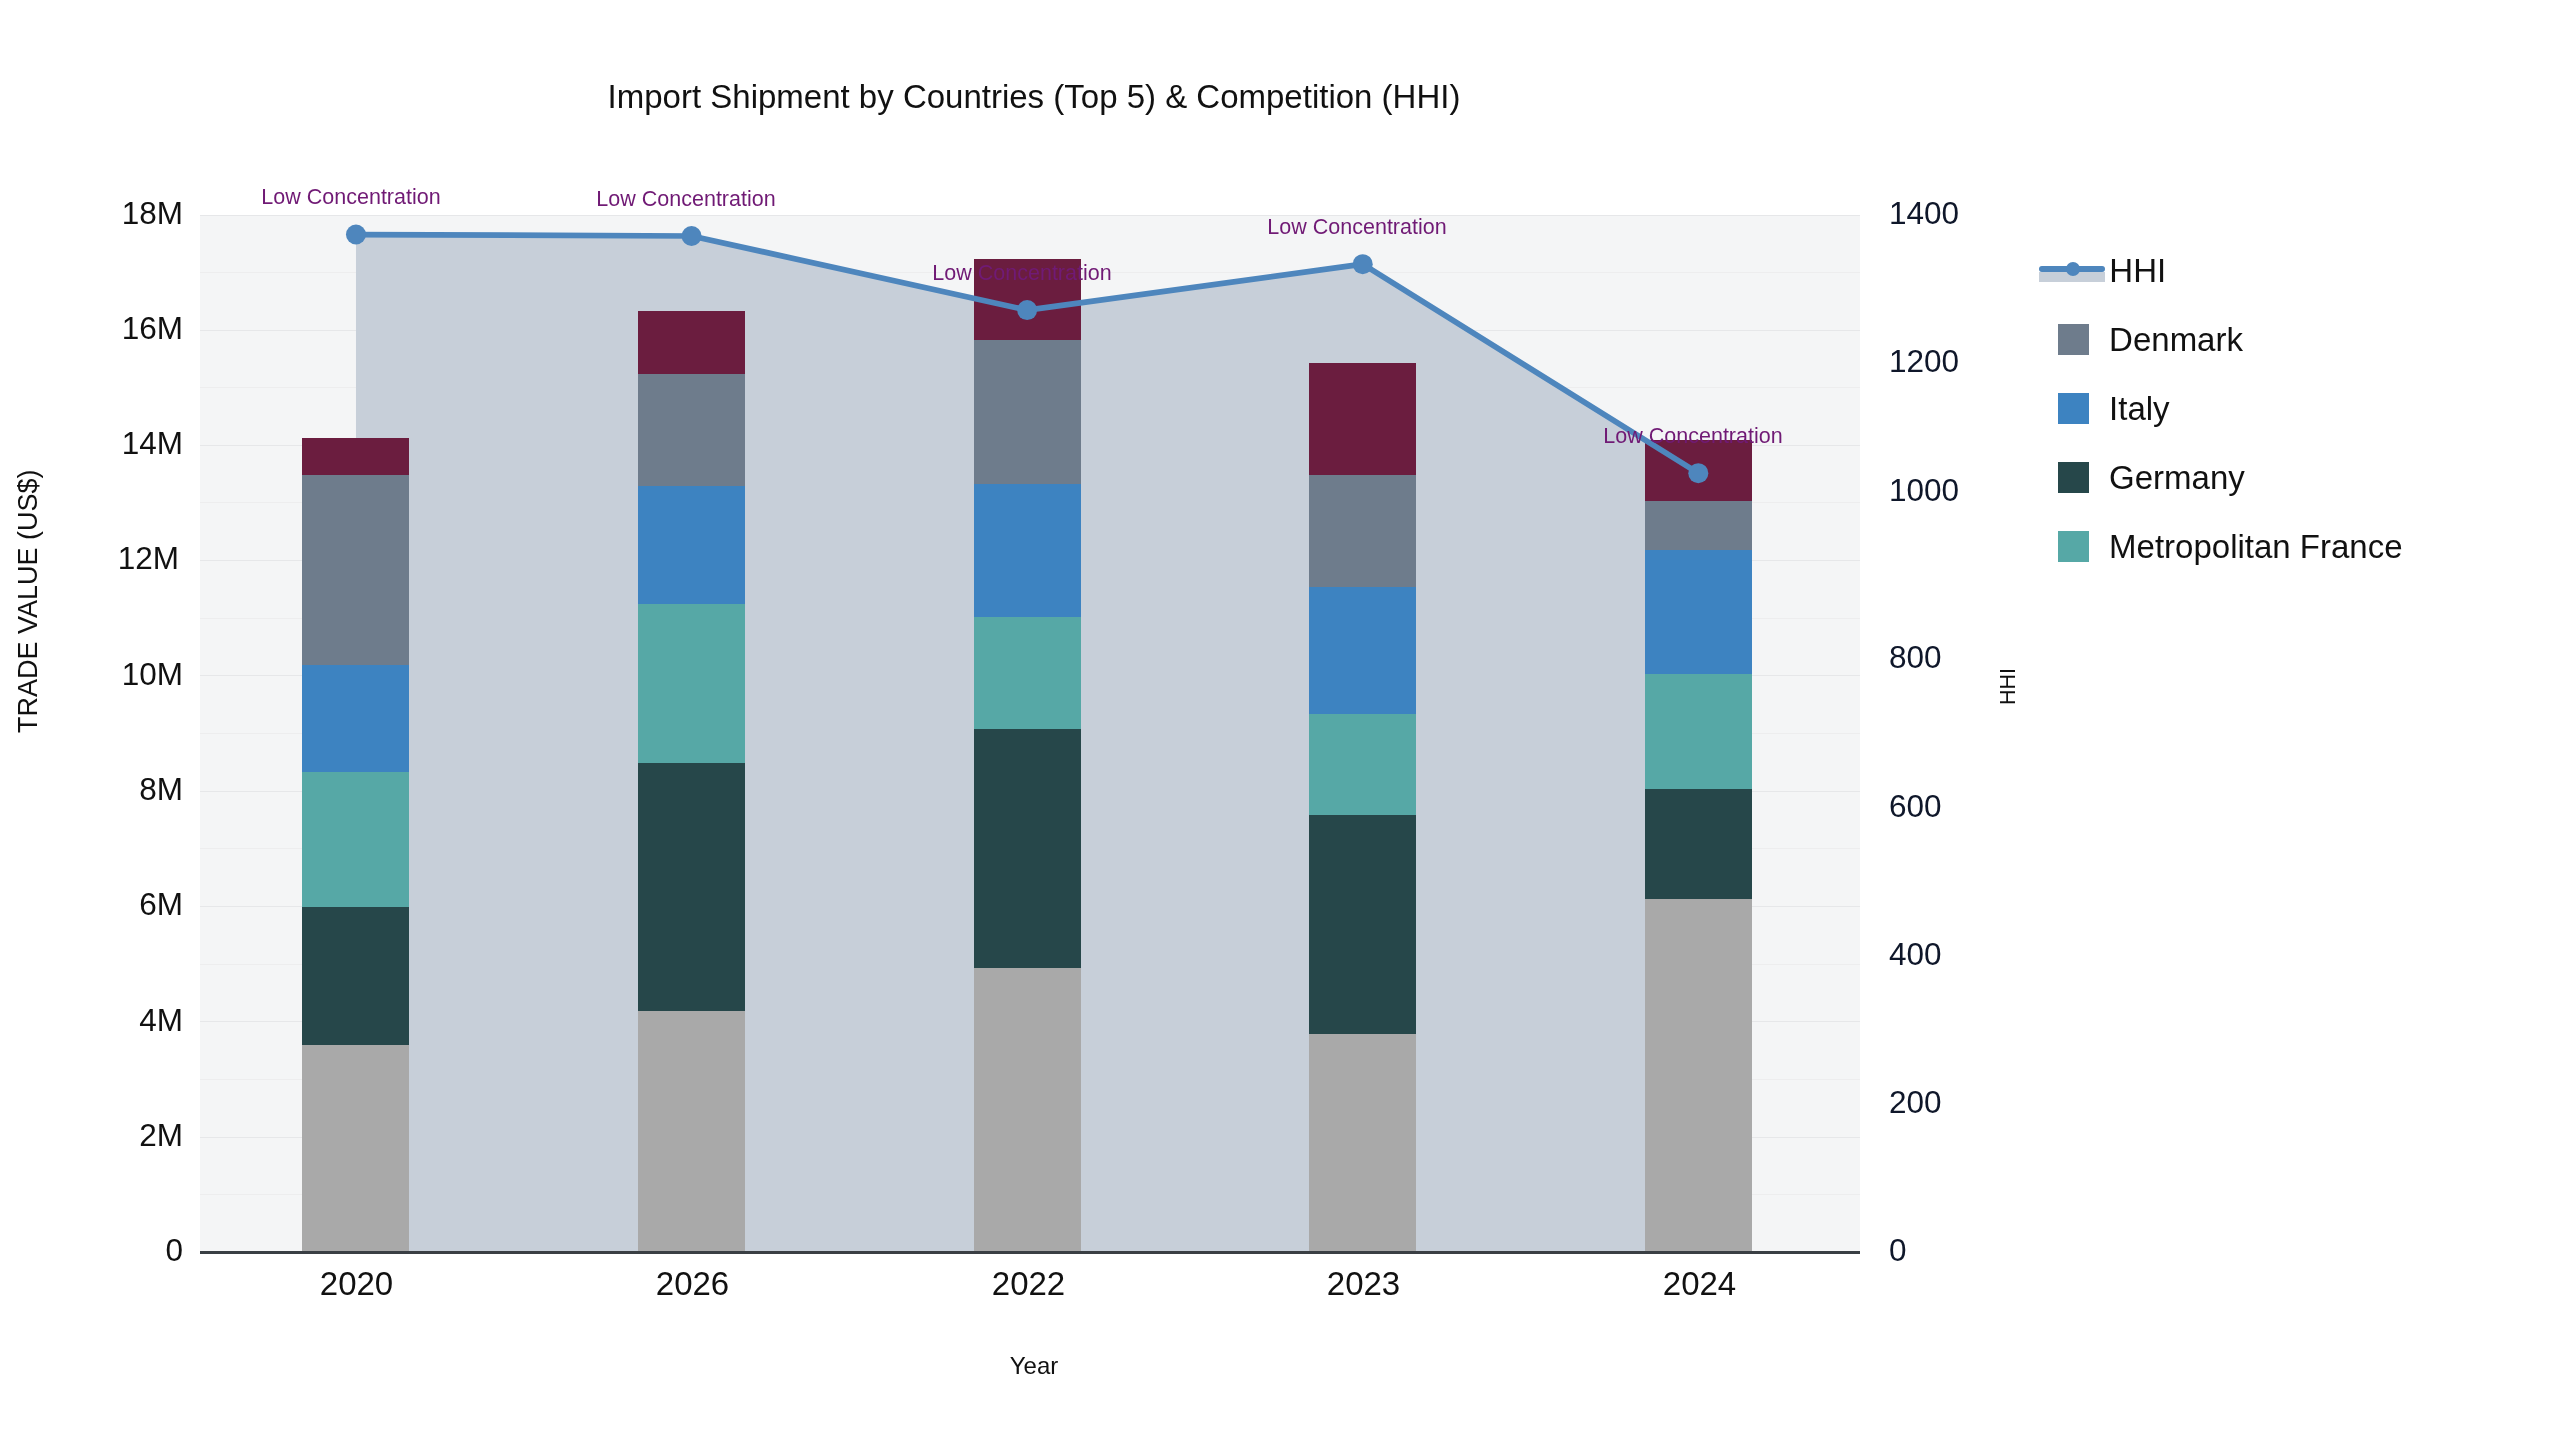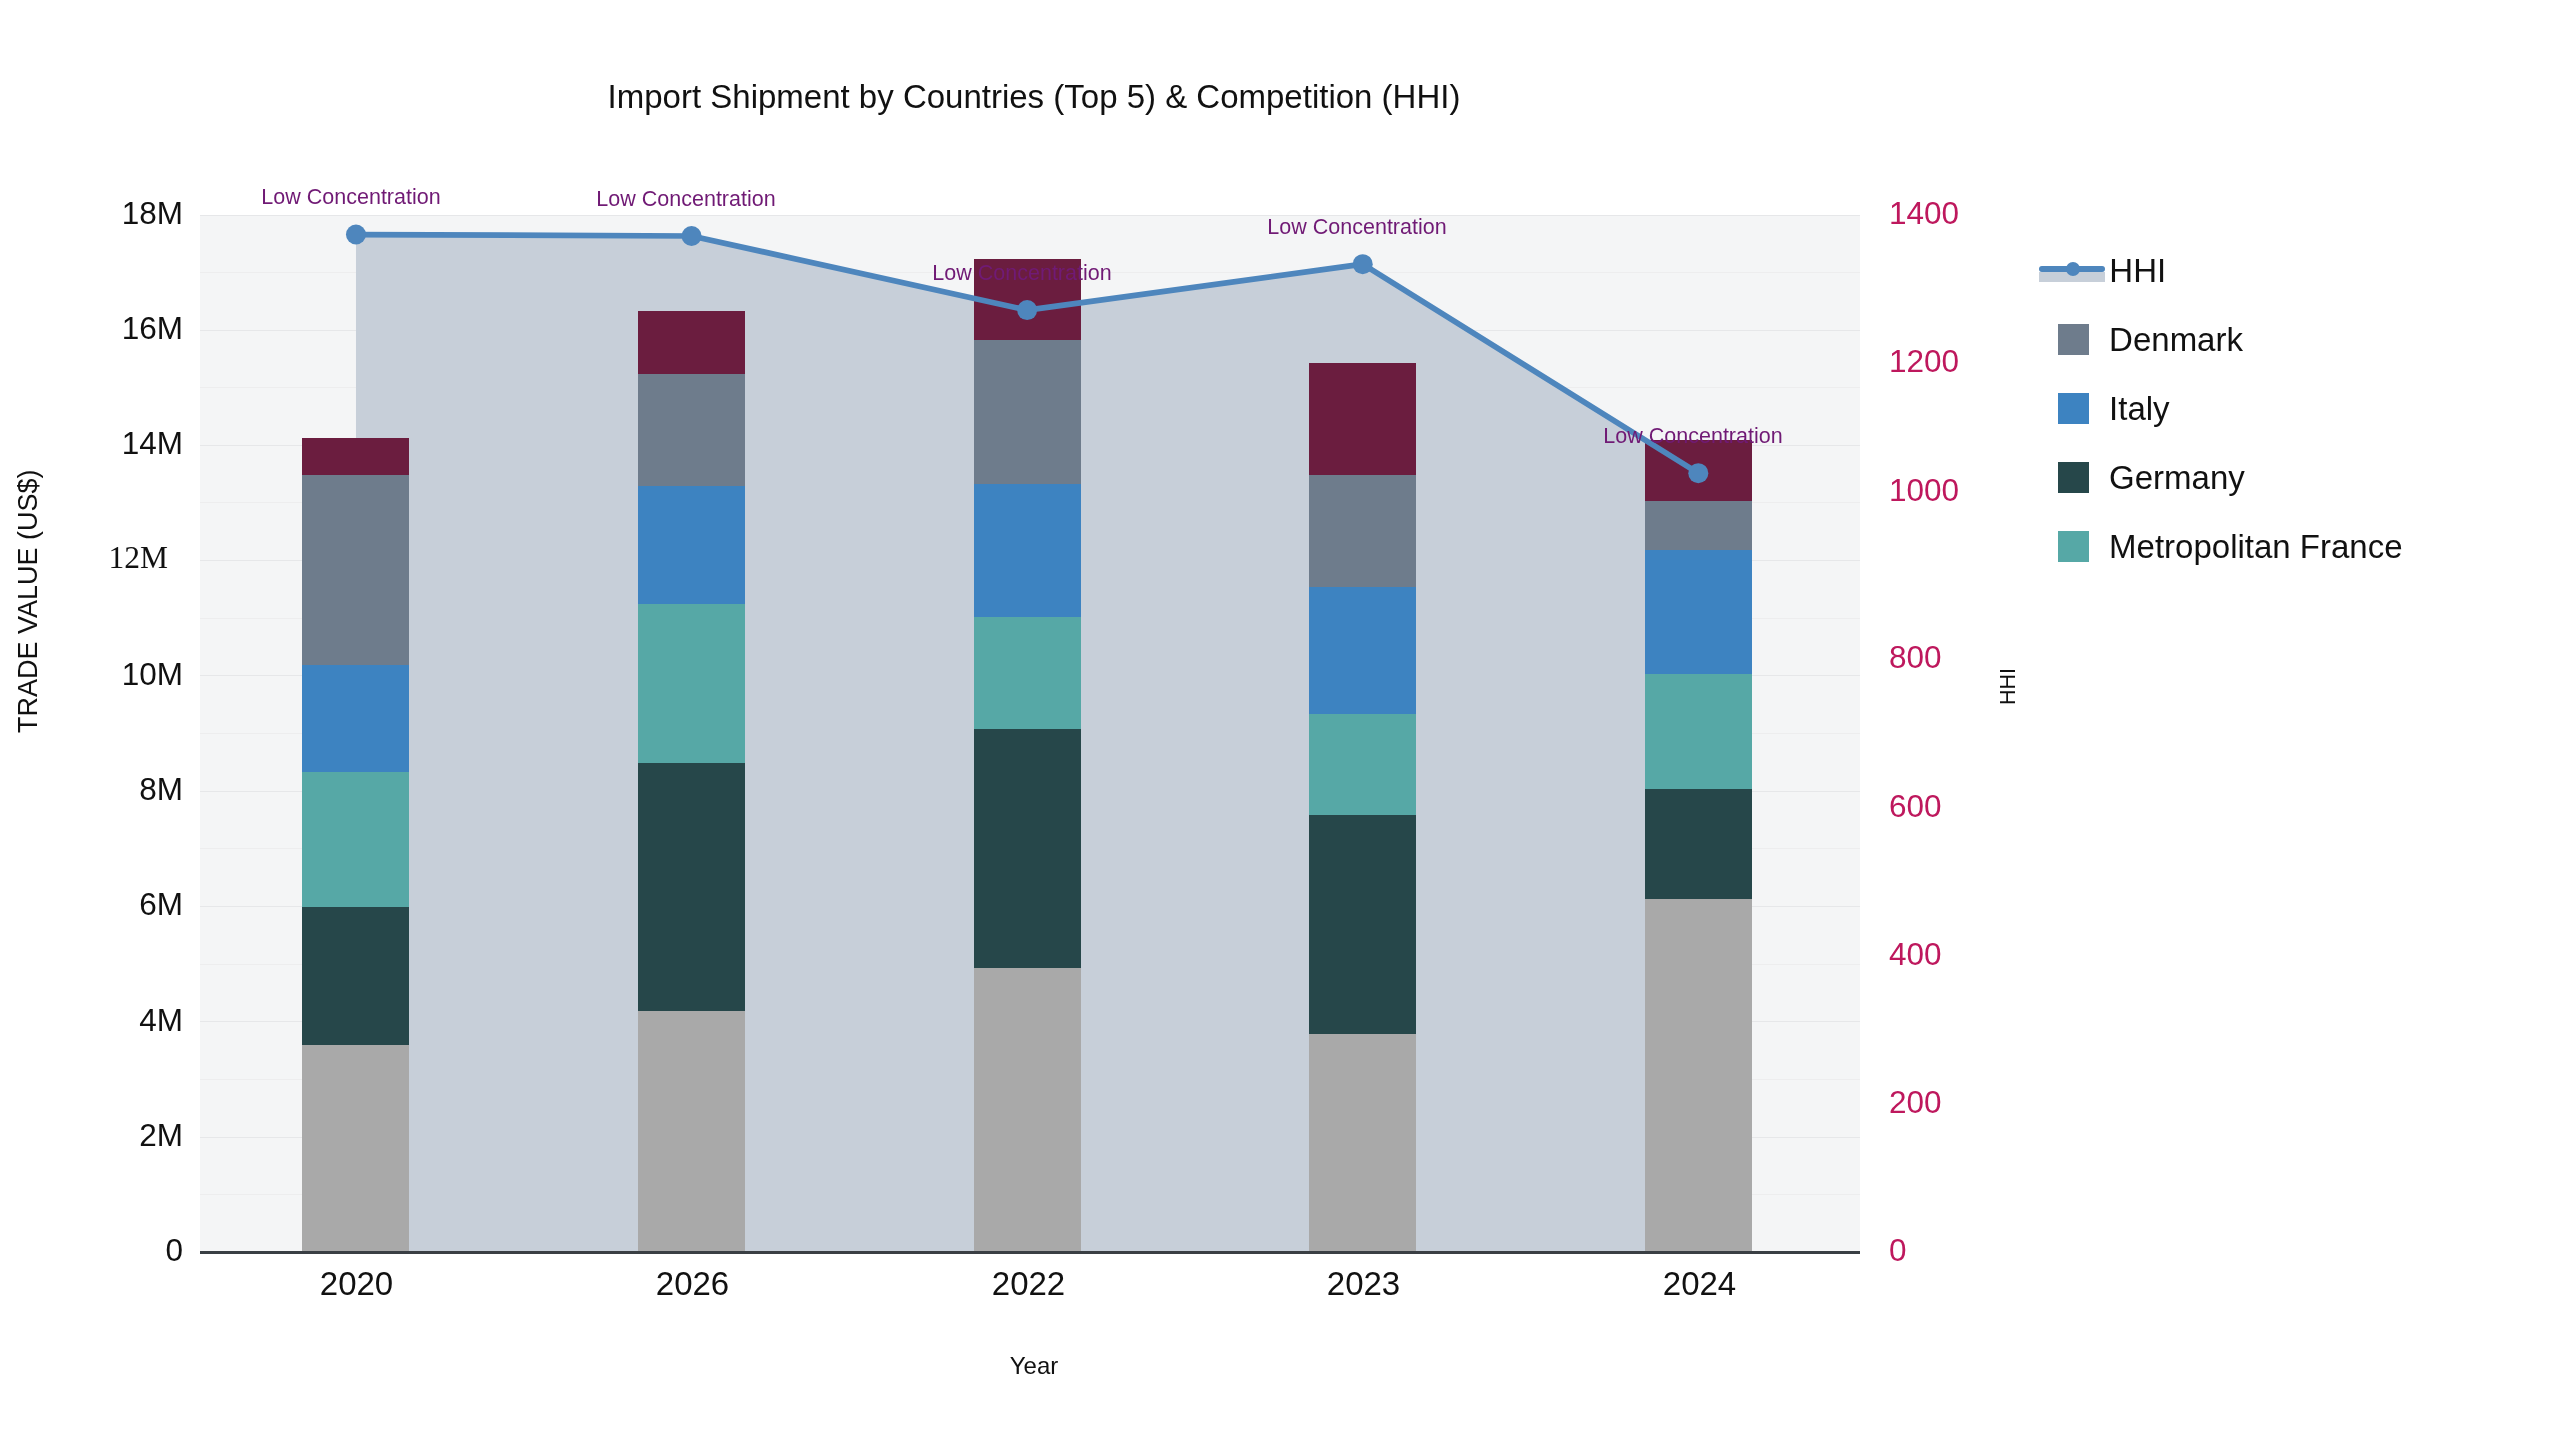--- a/index.html
+++ b/index.html
@@ -57,21 +57,21 @@
     text-align:right; font-size:31.5px; color:#111; white-space:nowrap;
   }
   .ylabel-left{
     position:absolute; left:13px; top:733px;
     font-size:27px; color:#111;
     transform:rotate(-90deg); transform-origin:left top;
     white-space:nowrap;
   }
   .ytick-right{
     position:absolute; left:1889px;
-    text-align:left; font-size:31.5px; color:#be185d; white-space:nowrap;
+    text-align:left; font-size:31.5px; color:#0f172a; white-space:nowrap;
   }
   .ylabel-right{
     position:absolute; left:1996px; top:705px;
     font-size:21.5px; color:#111;
     transform:rotate(-90deg); transform-origin:left top;
     white-space:nowrap;
   }
   .xtick{
     position:absolute; top:1265px; width:215px; margin-left:-107px;
     text-align:center; font-size:33px; color:#111;
@@ -207,21 +207,21 @@
 
 <div id="xaxis-line"></div>
 
 <div id="ytick-left-host">
     <div class="ytick-left" style="left: 29px; width: 154px; top: 1232px;">0</div>
     <div class="ytick-left" style="left: 29px; width: 154px; top: 1117px;">2M</div>
     <div class="ytick-left" style="left: 29px; width: 154px; top: 1002px;">4M</div>
     <div class="ytick-left" style="left: 29px; width: 154px; top: 886px;">6M</div>
     <div class="ytick-left" style="left: 29px; width: 154px; top: 771px;">8M</div>
     <div class="ytick-left" style="left: 29px; width: 154px; top: 656px;">10M</div>
-    <div class="ytick-left" style="left: 14px; width: 154px; top: 540px; font-family: Liberation Serif, serif;">12M</div>
+    <div class="ytick-left" style="left: 25px; width: 154px; top: 540px;">12M</div>
     <div class="ytick-left" style="left: 29px; width: 154px; top: 425px;">14M</div>
     <div class="ytick-left" style="left: 29px; width: 154px; top: 310px;">16M</div>
     <div class="ytick-left" style="left: 29px; width: 154px; top: 195px;">18M</div>
   </div>
 <div class="ylabel-left">TRADE VALUE (US$)</div>
 
 <div id="ytick-right-host">
     <div class="ytick-right" style="top: 1232px;">0</div>
     <div class="ytick-right" style="top: 1084px;">200</div>
     <div class="ytick-right" style="top: 936px;">400</div>

